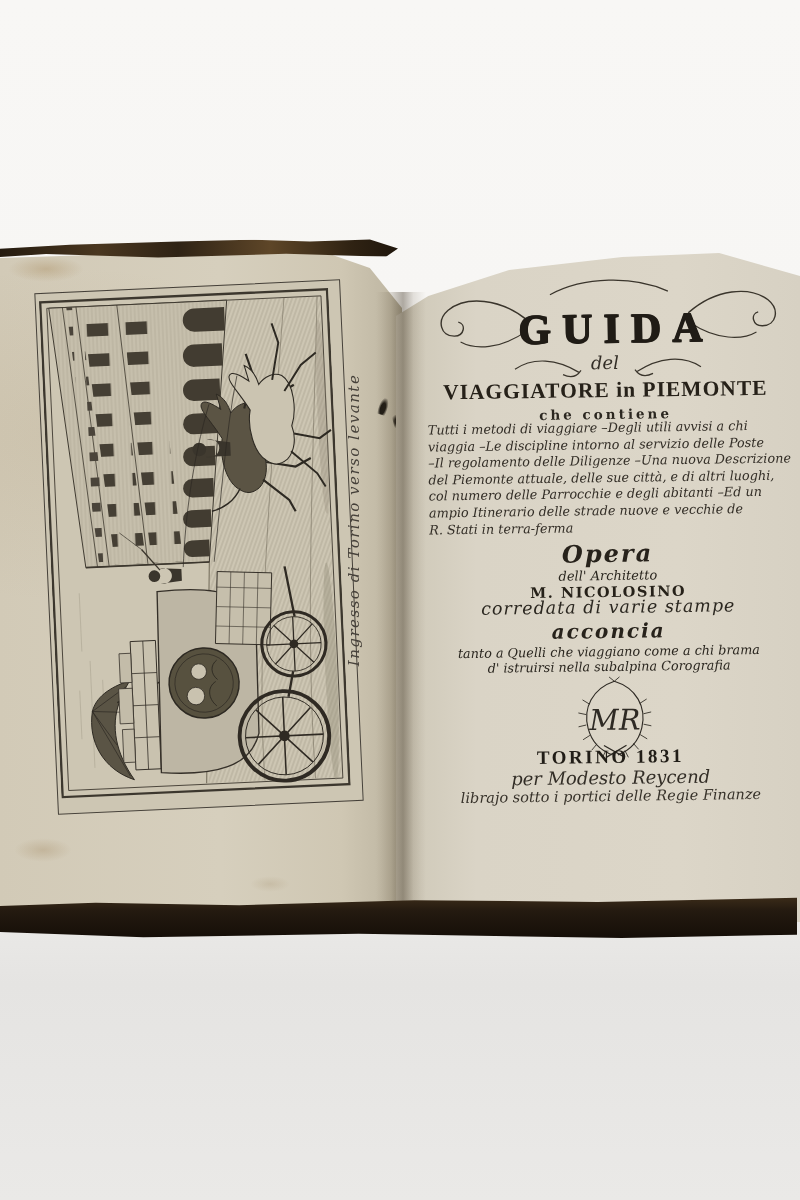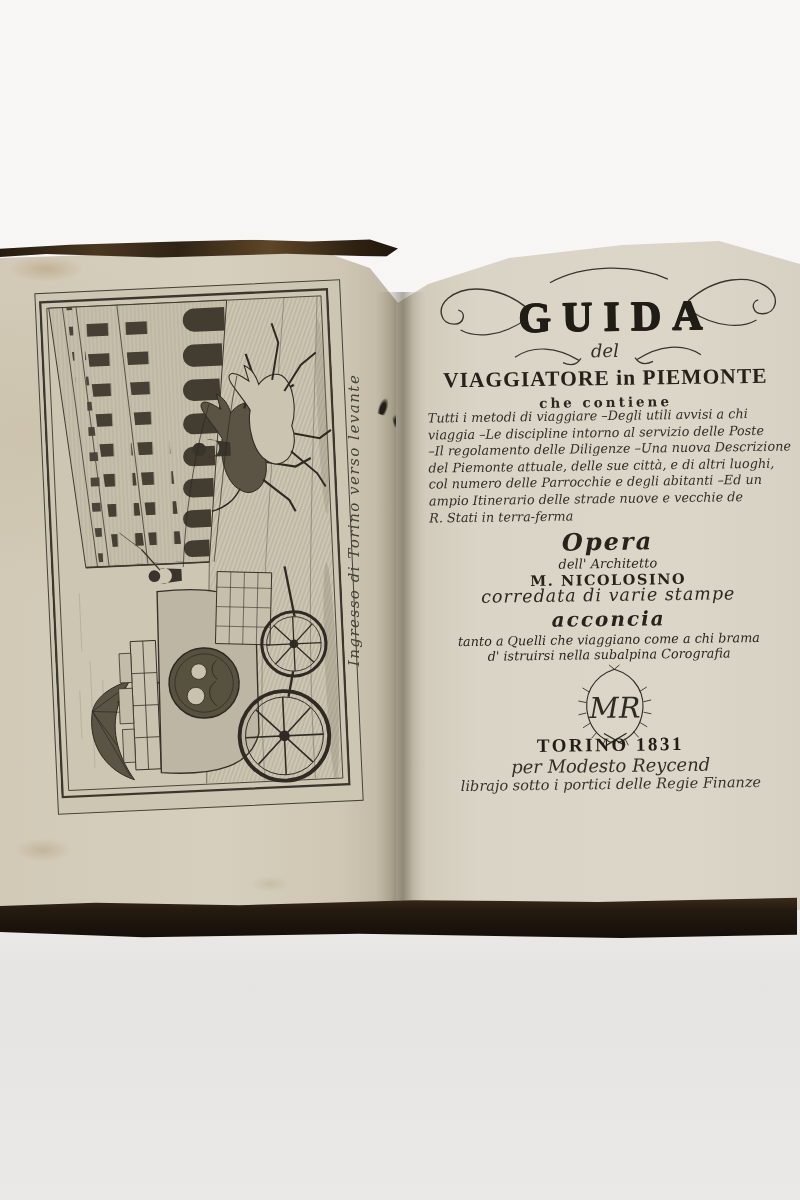--- a/index.html
+++ b/index.html
@@ -10,21 +10,21 @@
   .page{position:absolute;}
   .left-page{left:0;top:8px;width:402px;height:672px;z-index:1;
     background:
       radial-gradient(ellipse 420px 260px at 18% 28%, rgba(150,125,80,.10), transparent 65%),
       linear-gradient(90deg,#d2cab7 0%,#d6cfbd 55%,#cfc7b3 85%,#c2ba a6 95%,#b3ab96 100%),
       #d4ccba;
     background:
       radial-gradient(ellipse 420px 260px at 18% 28%, rgba(150,125,80,.10), transparent 65%),
       linear-gradient(90deg,#d2cab7 0%,#d6cfbd 55%,#cfc7b3 85%,#c2baa6 95%,#b3ab96 100%);
     clip-path:polygon(0 12px,60% 4px,82% 8px,92% 22px,100% 62px,100% 100%,0 100%);}
-  .right-page{left:396px;top:0;width:404px;height:672px;z-index:1;
+  .right-page{left:396px;top:12px;width:404px;height:672px;z-index:1;
     background:linear-gradient(90deg,#c4bdac 0%,#d1cbbb 6%,#dad4c6 20%,#dcd6c8 70%,#d7d1c3 100%);
     clip-path:polygon(0 66px,8% 46px,28% 20px,56% 7px,80% 3px,100% 26px,100% 100%,0 100%);}
   .gutter{position:absolute;left:376px;top:54px;width:50px;height:618px;z-index:2;
     background:linear-gradient(90deg,rgba(110,95,70,0) 0%,rgba(95,82,60,.18) 30%,rgba(64,53,36,.40) 54%,rgba(95,82,60,.14) 75%,rgba(110,95,70,0) 100%);}
   .cover-top{position:absolute;left:-2px;top:2px;width:400px;height:18px;z-index:3;transform:rotate(-0.4deg);
     background:linear-gradient(90deg,#241a0f,#4a3720 25%,#2f2315 45%,#5e4628 68%,#302313 88%,#1f160c);
     clip-path:polygon(0 42%,18% 22%,45% 8%,63% 0,78% 12%,93% 4%,100% 55%,97% 100%,72% 80%,40% 95%,12% 72%,0 88%);}
   .cover-bottom{position:absolute;left:0;top:658px;width:797px;height:42px;z-index:3;
     background:linear-gradient(180deg,#3d2d1a 0%,#241a10 35%,#150e08 100%);
     clip-path:polygon(0 24%,12% 16%,30% 22%,52% 10%,75% 14%,100% 4%,100% 92%,78% 100%,45% 90%,18% 98%,0 86%);

